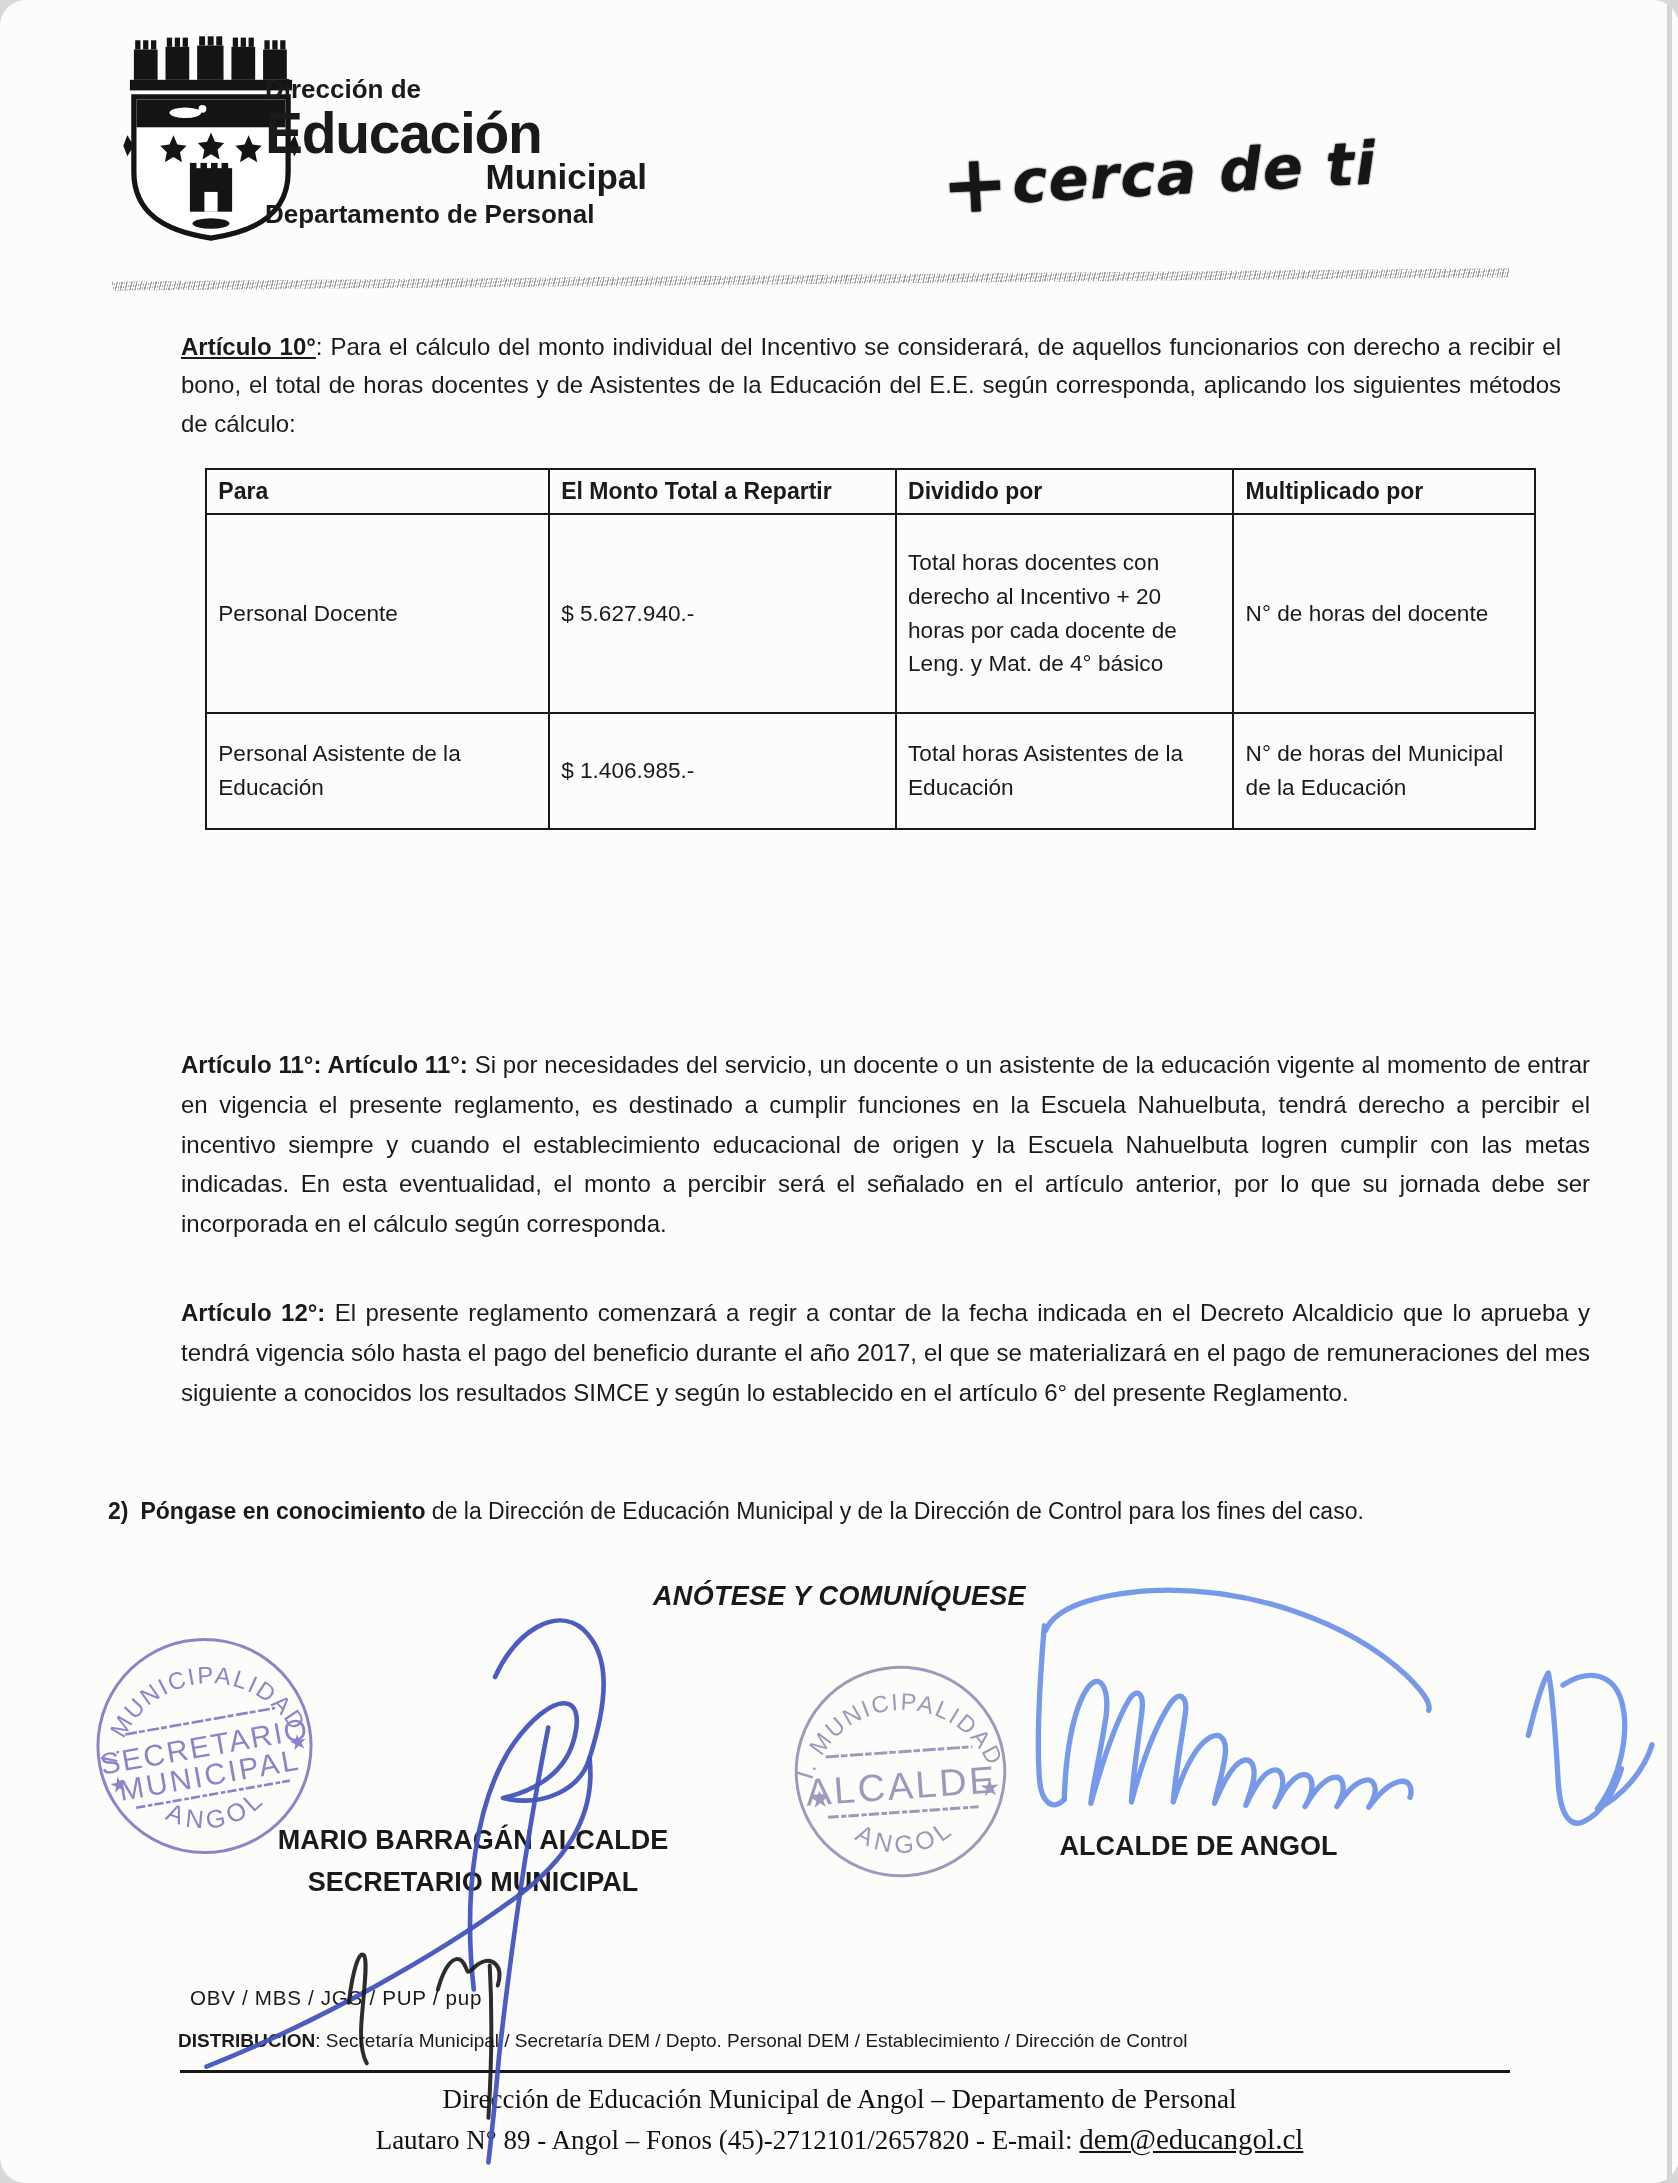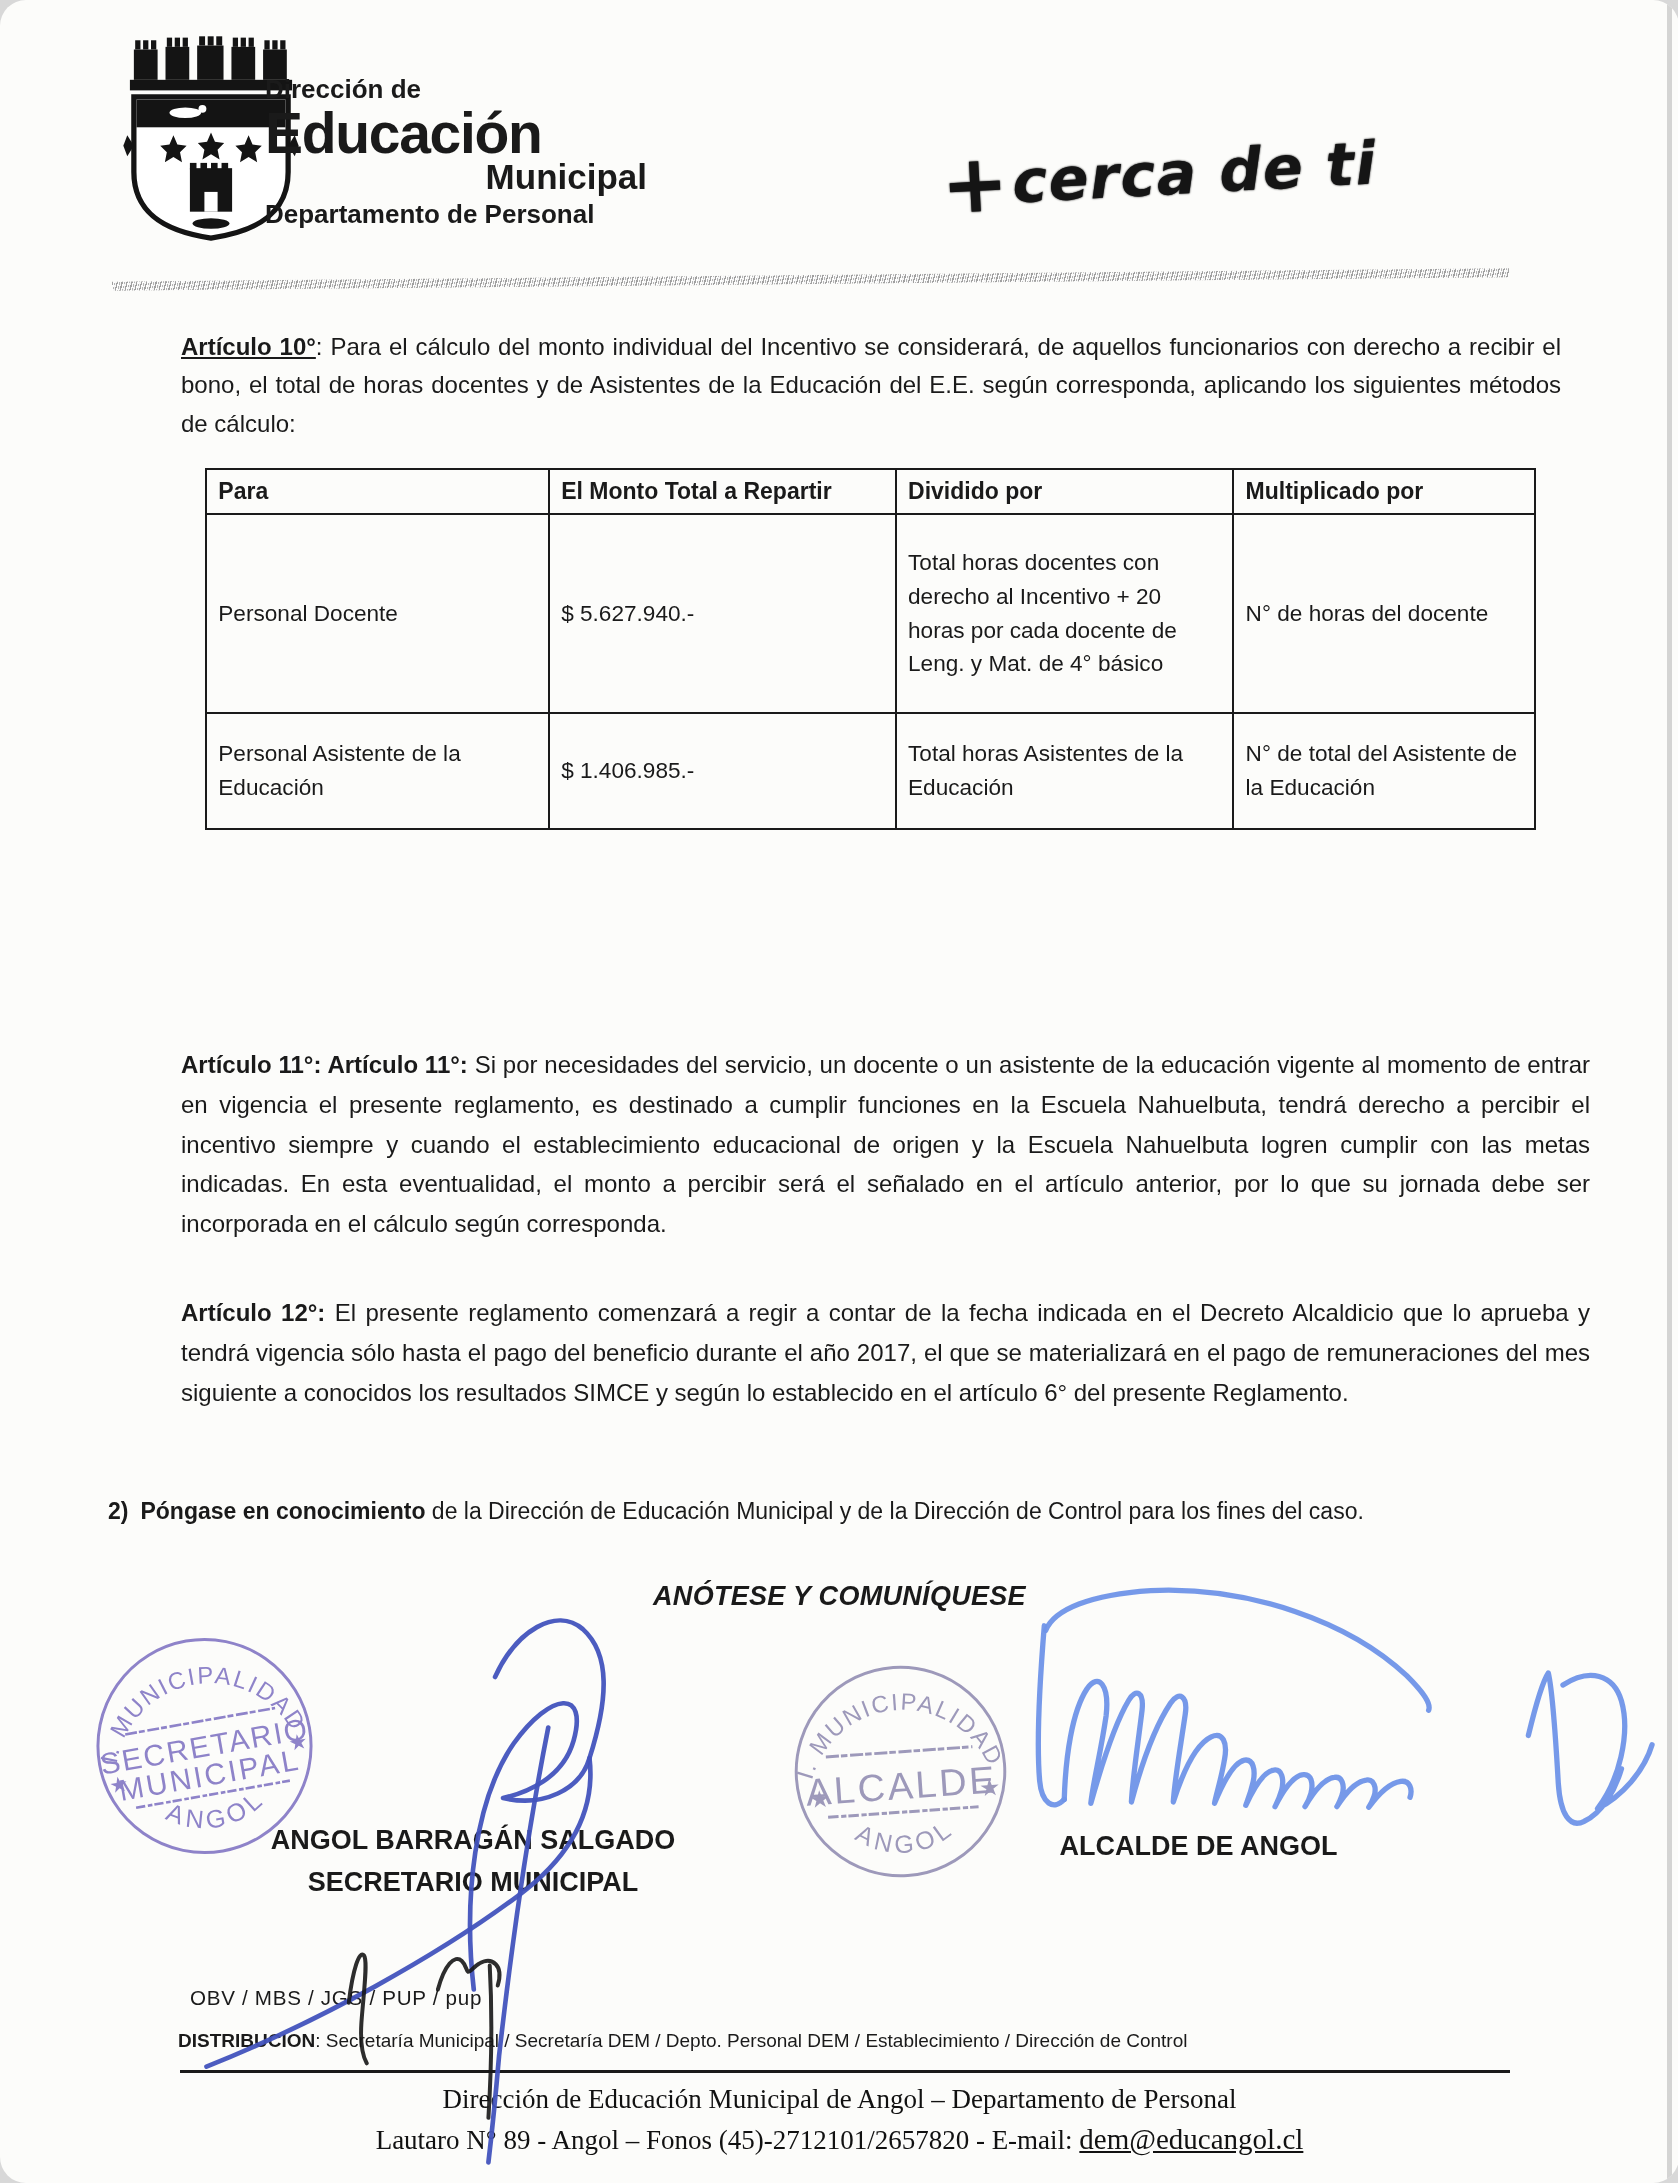--- a/index.html
+++ b/index.html
@@ -167,21 +167,21 @@
       <tr class="r1">
         <td>Personal Docente</td>
         <td>$ 5.627.940.-</td>
         <td class="cj">Total horas docentes con derecho al Incentivo + 20 horas por cada docente de Leng. y Mat. de 4° básico</td>
         <td>N° de horas del docente</td>
       </tr>
       <tr class="r3">
         <td class="cj">Personal Asistente de la Educación</td>
         <td>$ 1.406.985.-</td>
         <td>Total horas Asistentes de la Educación</td>
-        <td>N° de total del Asistente de la Educación</td>
+        <td>N° de horas del Municipal de la Educación</td>
       </tr>
     </tbody>
       </table>
   </div>
 
   <div class="abs para just wide a11">
     <span class="b">Artículo 11°: Artículo 11°:</span><span> Si por necesidades del servicio, un docente o un asistente de la educación vigente al momento de entrar en vigencia el presente reglamento, es destinado a cumplir funciones en la Escuela Nahuelbuta, tendrá derecho a percibir el incentivo siempre y cuando el establecimiento educacional de origen y la Escuela Nahuelbuta logren cumplir con las metas indicadas. En esta eventualidad, el monto a percibir será el señalado en el artículo anterior, por lo que su jornada debe ser incorporada en el cálculo según corresponda.</span>
   </div>
 
   <div class="abs para just wide a12">
@@ -228,21 +228,21 @@
     <text x="170" y="212" font-size="58" letter-spacing="4" text-anchor="middle" fill="currentColor">ALCALDE</text>
     <line x1="55" y1="232" x2="285" y2="232" stroke="currentColor" stroke-width="4.5" stroke-dasharray="16 4 8 3"></line>
     <text x="28" y="216" font-size="36" fill="currentColor">★</text>
     <text x="288" y="216" font-size="36" fill="currentColor">★</text>
     <text font-size="38" letter-spacing="7" fill="currentColor">
       <textPath href="#rsBot" startOffset="50%" text-anchor="middle">ANGOL</textPath>
     </text>
   </svg>
 
   <div class="abs sig-name name-left">
-    <div>ANGOL BARRAGÁN SALGADO</div>
+    <div>MARIO BARRAGÁN ALCALDE</div>
     <div>SECRETARIO MUNICIPAL</div>
   </div>
   <div class="abs sig-name name-right">
     <div>ALCALDE DE ANGOL</div>
   </div>
 
   <svg class="abs ink" viewBox="0 0 2524 3283">
     <g>
       <path class="sigL" d="M 712 2992 C 696 2852 714 2706 772 2622 C 828 2544 884 2540 862 2618 C 846 2674 792 2696 756 2704 C 816 2718 872 2692 886 2644 C 914 2556 918 2488 876 2450 C 836 2416 776 2452 744 2522"></path>
       <path class="sigL" d="M 886 2644 C 895 2720 860 2790 780 2850 C 660 2940 480 3040 310 3108"></path>

